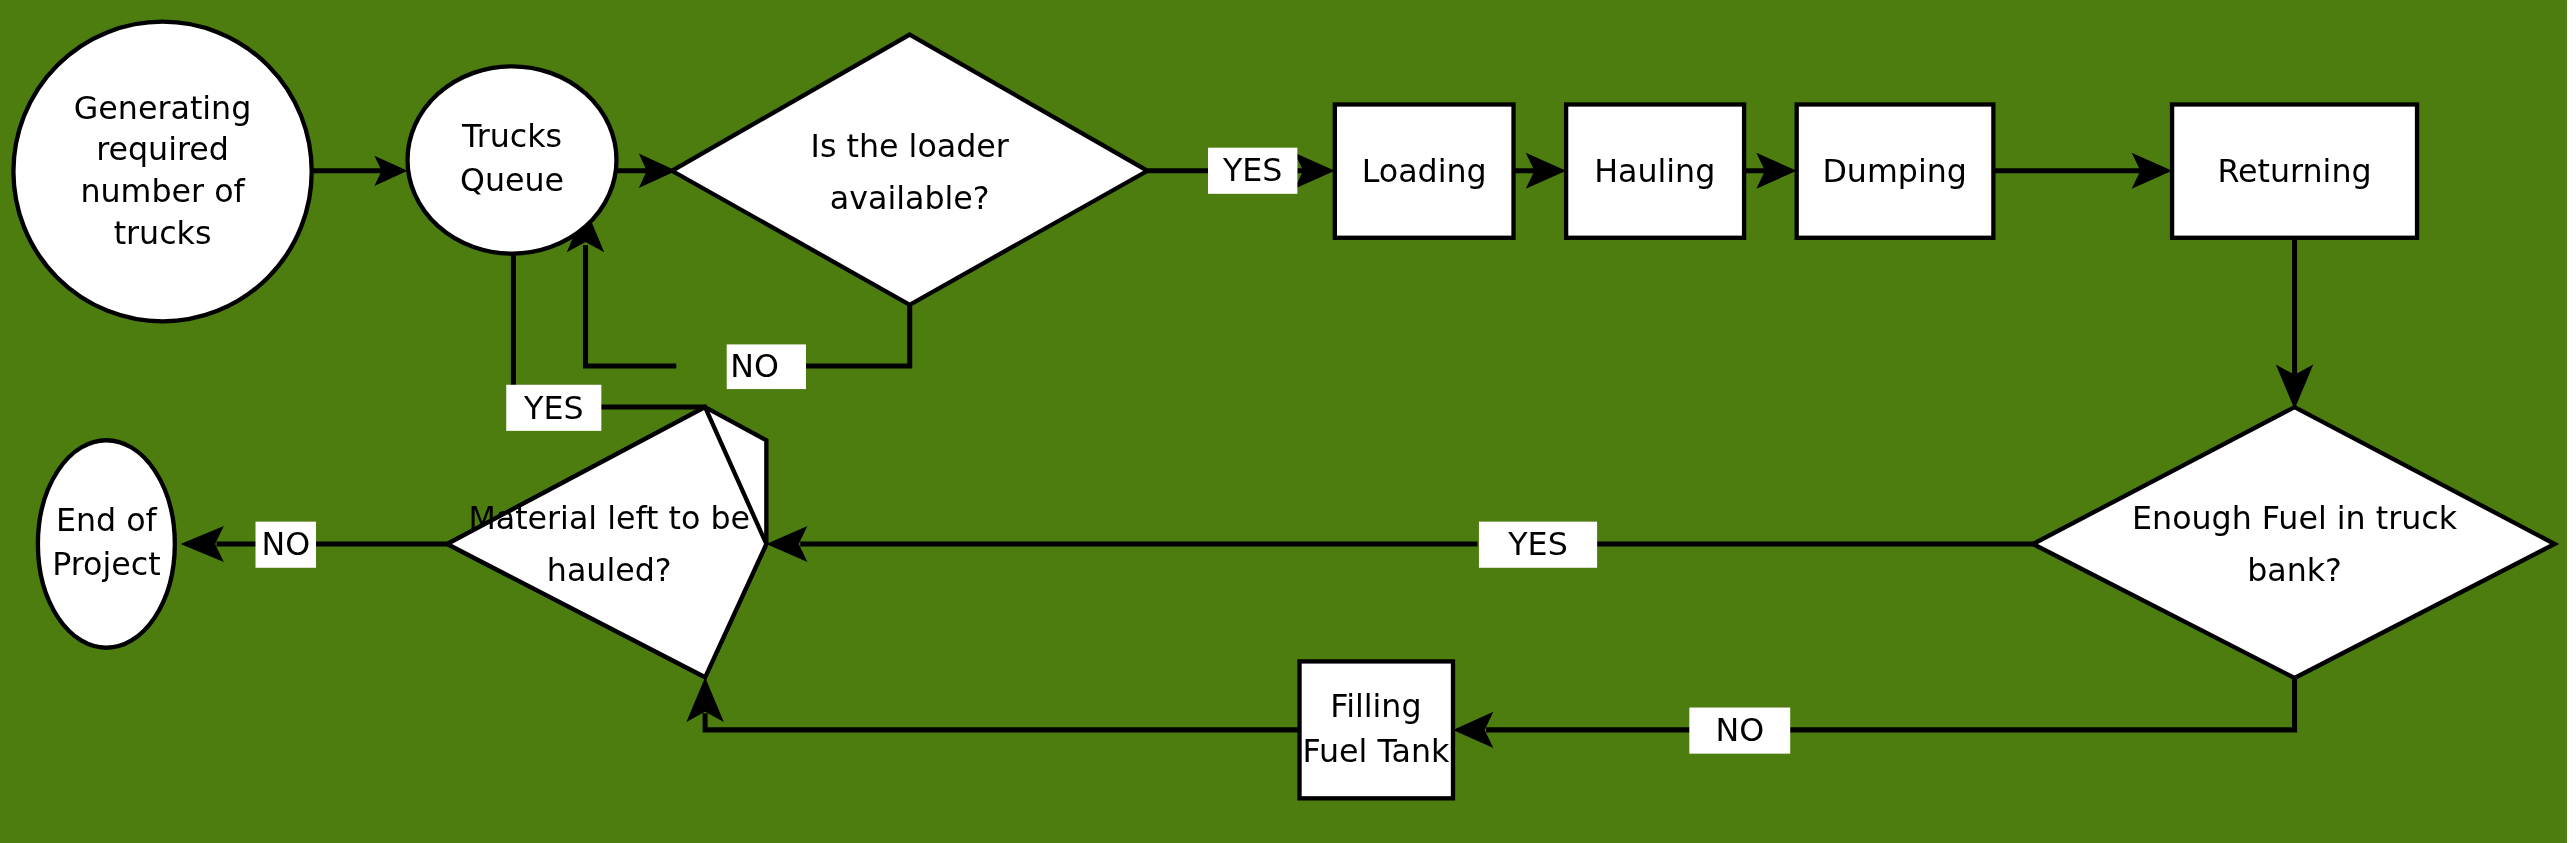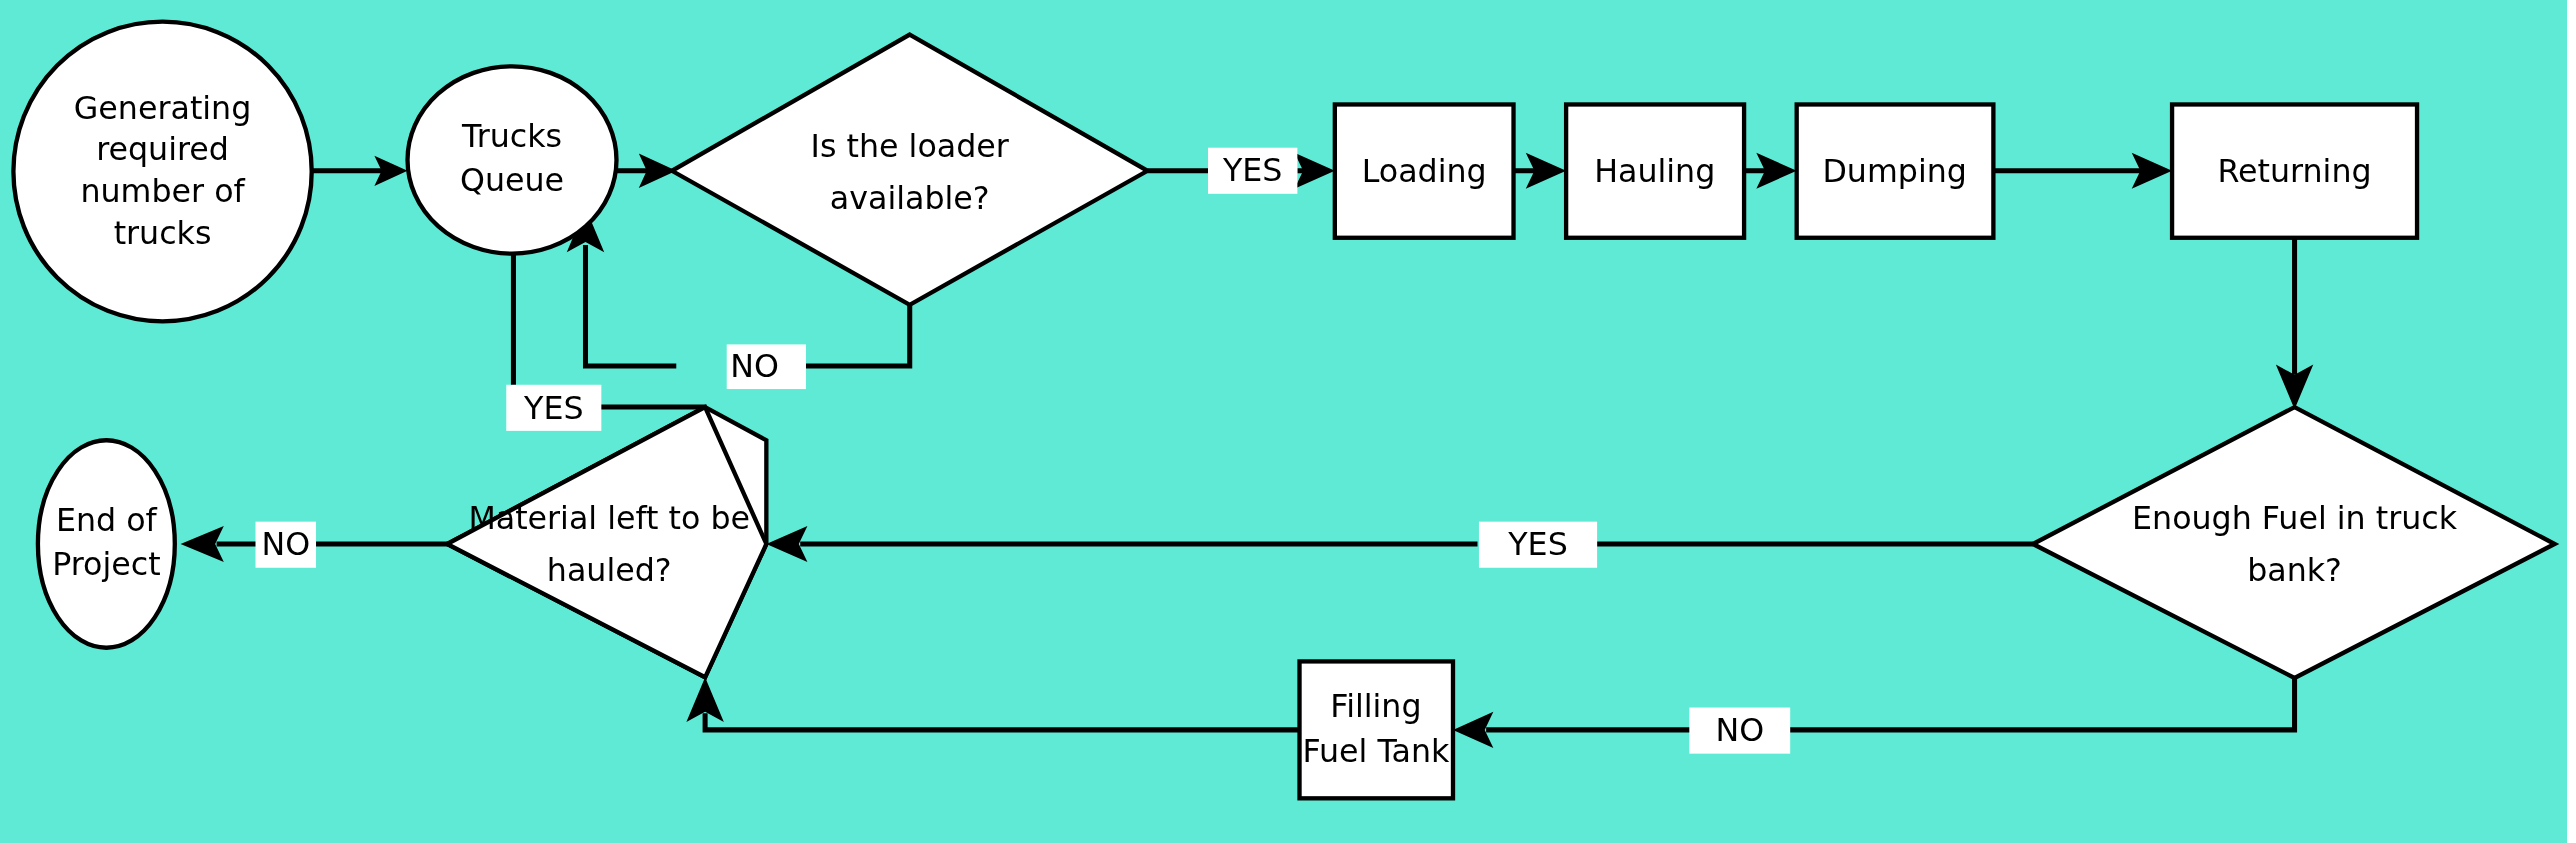--- a/index.html
+++ b/index.html
@@ -11,21 +11,21 @@
   body {
     font-family: "DejaVu Sans", sans-serif;
     width: 2576px;
     height: 843px;
     overflow: hidden;
   }
   #flowchart-root {
     position: relative;
     width: 2567px;
     height: 843px;
-    background: #5eead4;
+    background: #4d7c0f;
   }
   svg#flow-svg {
     display: block;
     width: 2576px;
     height: 843px;
   }
   .shape-stroke {
     fill: #ffffff;
     stroke: #000000;
     stroke-width: 6;

